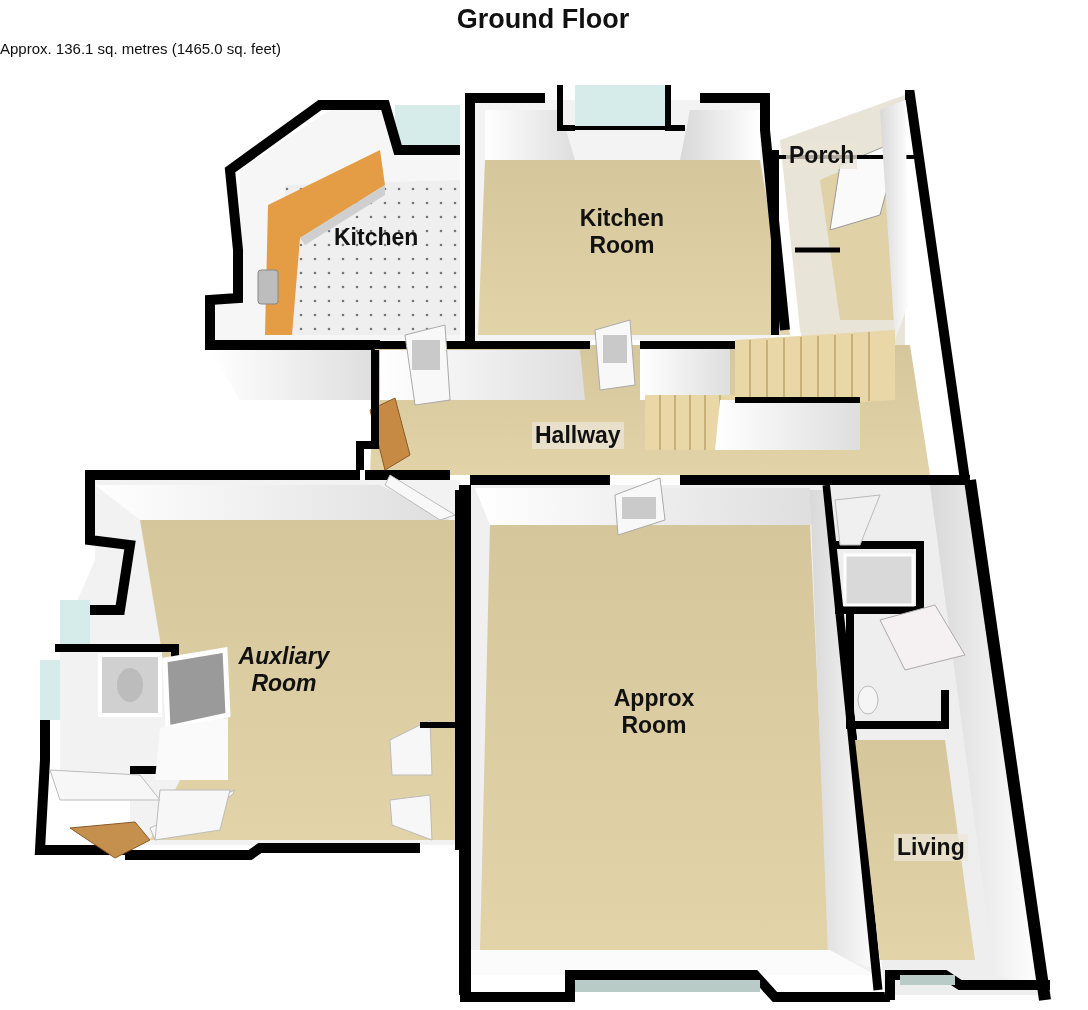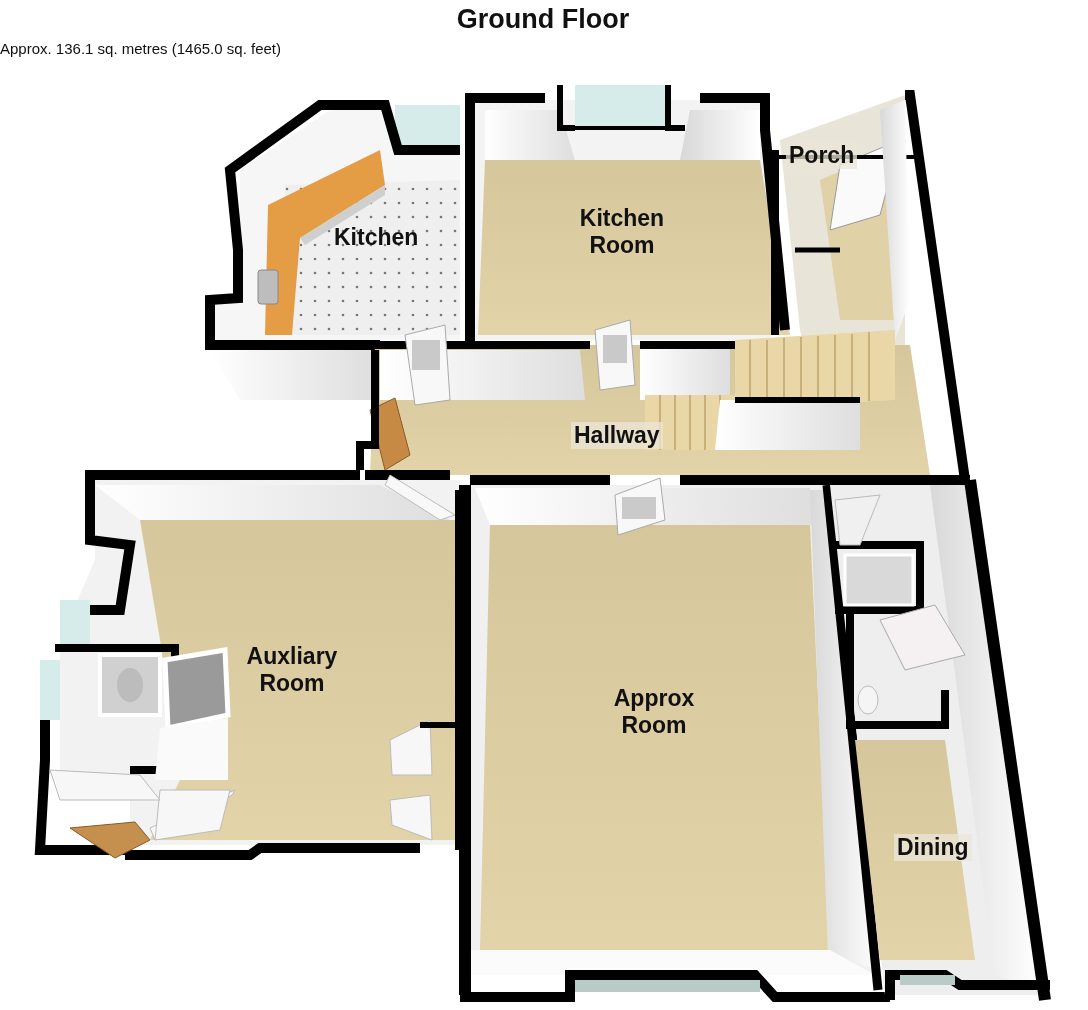--- a/index.html
+++ b/index.html
@@ -168,22 +168,22 @@
     <polygon points="835,500 880,495 860,545 840,545" fill="#f0f0f0" stroke="#bbb"></polygon>
   </g>
 </svg>
 
 <div class="room-label" style="left:334px;top:224px;">Kitchen</div>
 <div class="room-label" style="left:572px;top:205px;width:100px;">
   <div>Kitchen</div>
   <div>Room</div>
 </div>
 <div class="room-label bg" style="left:786px;top:142px;">Porch</div>
-<div class="room-label bg" style="left:571px;top:422px;">Hallway</div>
-<div class="room-label" style="left:232px;top:643px;width:120px;">
+<div class="room-label bg" style="left:532px;top:422px;">Hallway</div>
+<div class="room-label" style="left:224px;top:643px;width:120px;font-style:italic;">
   <div>Auxliary</div>
   <div>Room</div>
 </div>
 <div class="room-label" style="left:604px;top:685px;width:100px;">
   <div>Approx</div>
   <div>Room</div>
 </div>
-<div class="room-label bg" style="left:894px;top:834px;">Dining</div>
+<div class="room-label bg" style="left:894px;top:834px;">Living</div>
 
 </body></html>

